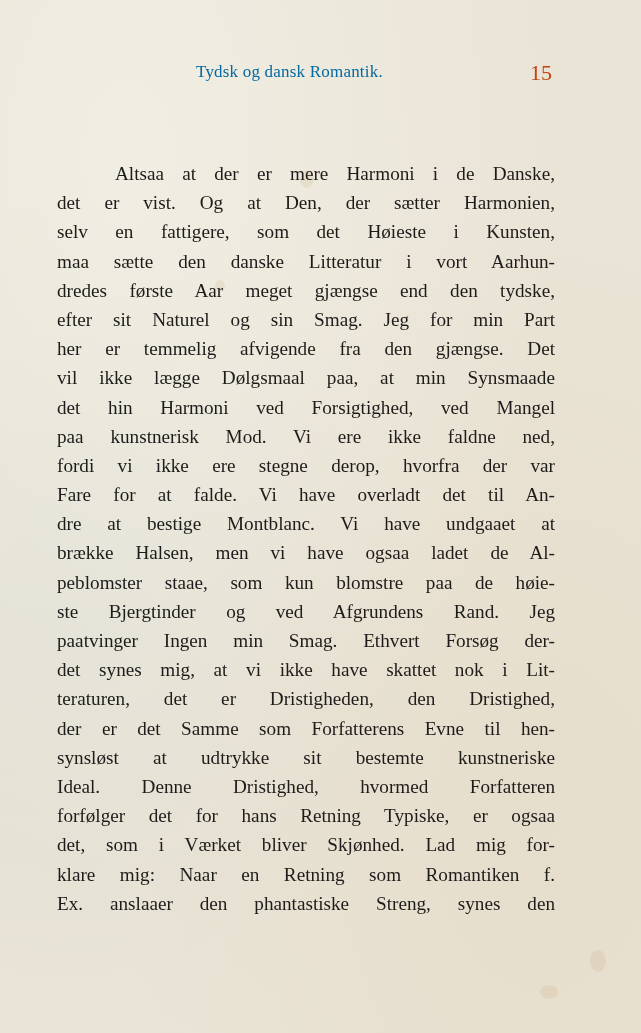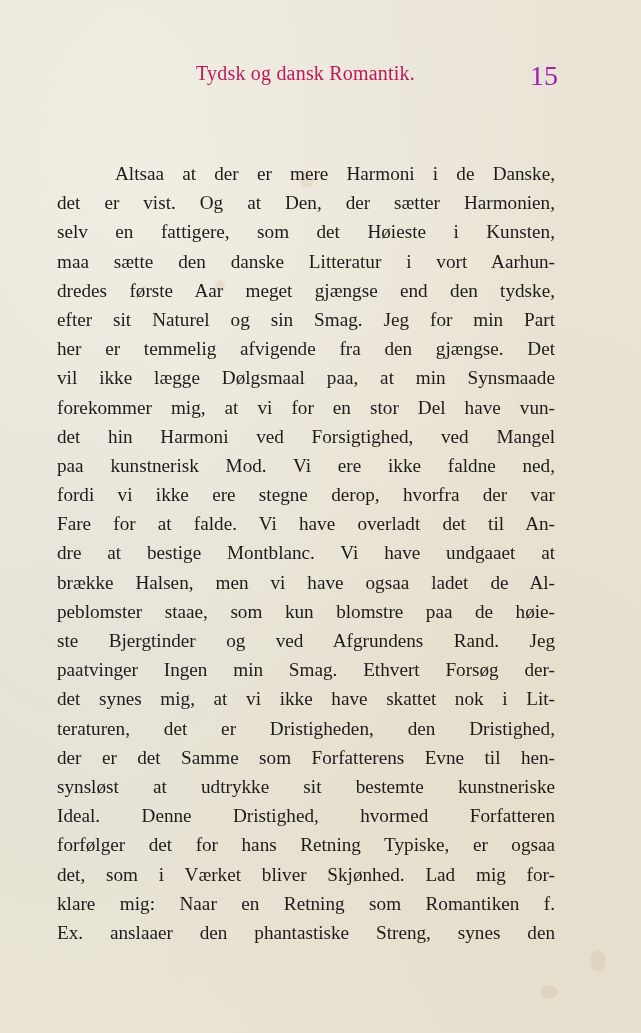--- a/index.html
+++ b/index.html
@@ -28,30 +28,30 @@
       position: absolute;
       top: 62px;
       left: 0;
       width: 641px;
       height: 26px;
     }
     .running-title {
       position: absolute;
       left: 196px;
       top: 0;
-      font-size: 20px;
+      font-size: 17px;
       letter-spacing: 0.2px;
-      color: #be185d;
+      color: #0369a1;
     }
     .page-number {
       position: absolute;
       left: 530px;
       top: -2px;
-      font-size: 28px;
-      color: #a21caf;
+      font-size: 22px;
+      color: #c2410c;
       text-align: center;
     }
     .body-text {
       position: absolute;
       left: 57px;
       top: 112px;
       width: 498px;
     }
     .line {
       display: block;
@@ -114,23 +114,20 @@
     <div class="line">
         <span>efter sit Naturel og sin Smag. Jeg for min Part</span>
       </div>
     <div class="line">
         <span>her er temmelig afvigende fra den gjængse. Det</span>
       </div>
     <div class="line">
         <span>vil ikke lægge Dølgsmaal paa, at min Synsmaade</span>
       </div>
     <div class="line">
-        <span>forekommer mig, at vi for en stor Del have vun-</span>
-      </div>
-    <div class="line">
         <span>det hin Harmoni ved Forsigtighed, ved Mangel</span>
       </div>
     <div class="line">
         <span>paa kunstnerisk Mod. Vi ere ikke faldne ned,</span>
       </div>
     <div class="line">
         <span>fordi vi ikke ere stegne derop, hvorfra der var</span>
       </div>
     <div class="line">
         <span>Fare for at falde. Vi have overladt det til An-</span>

